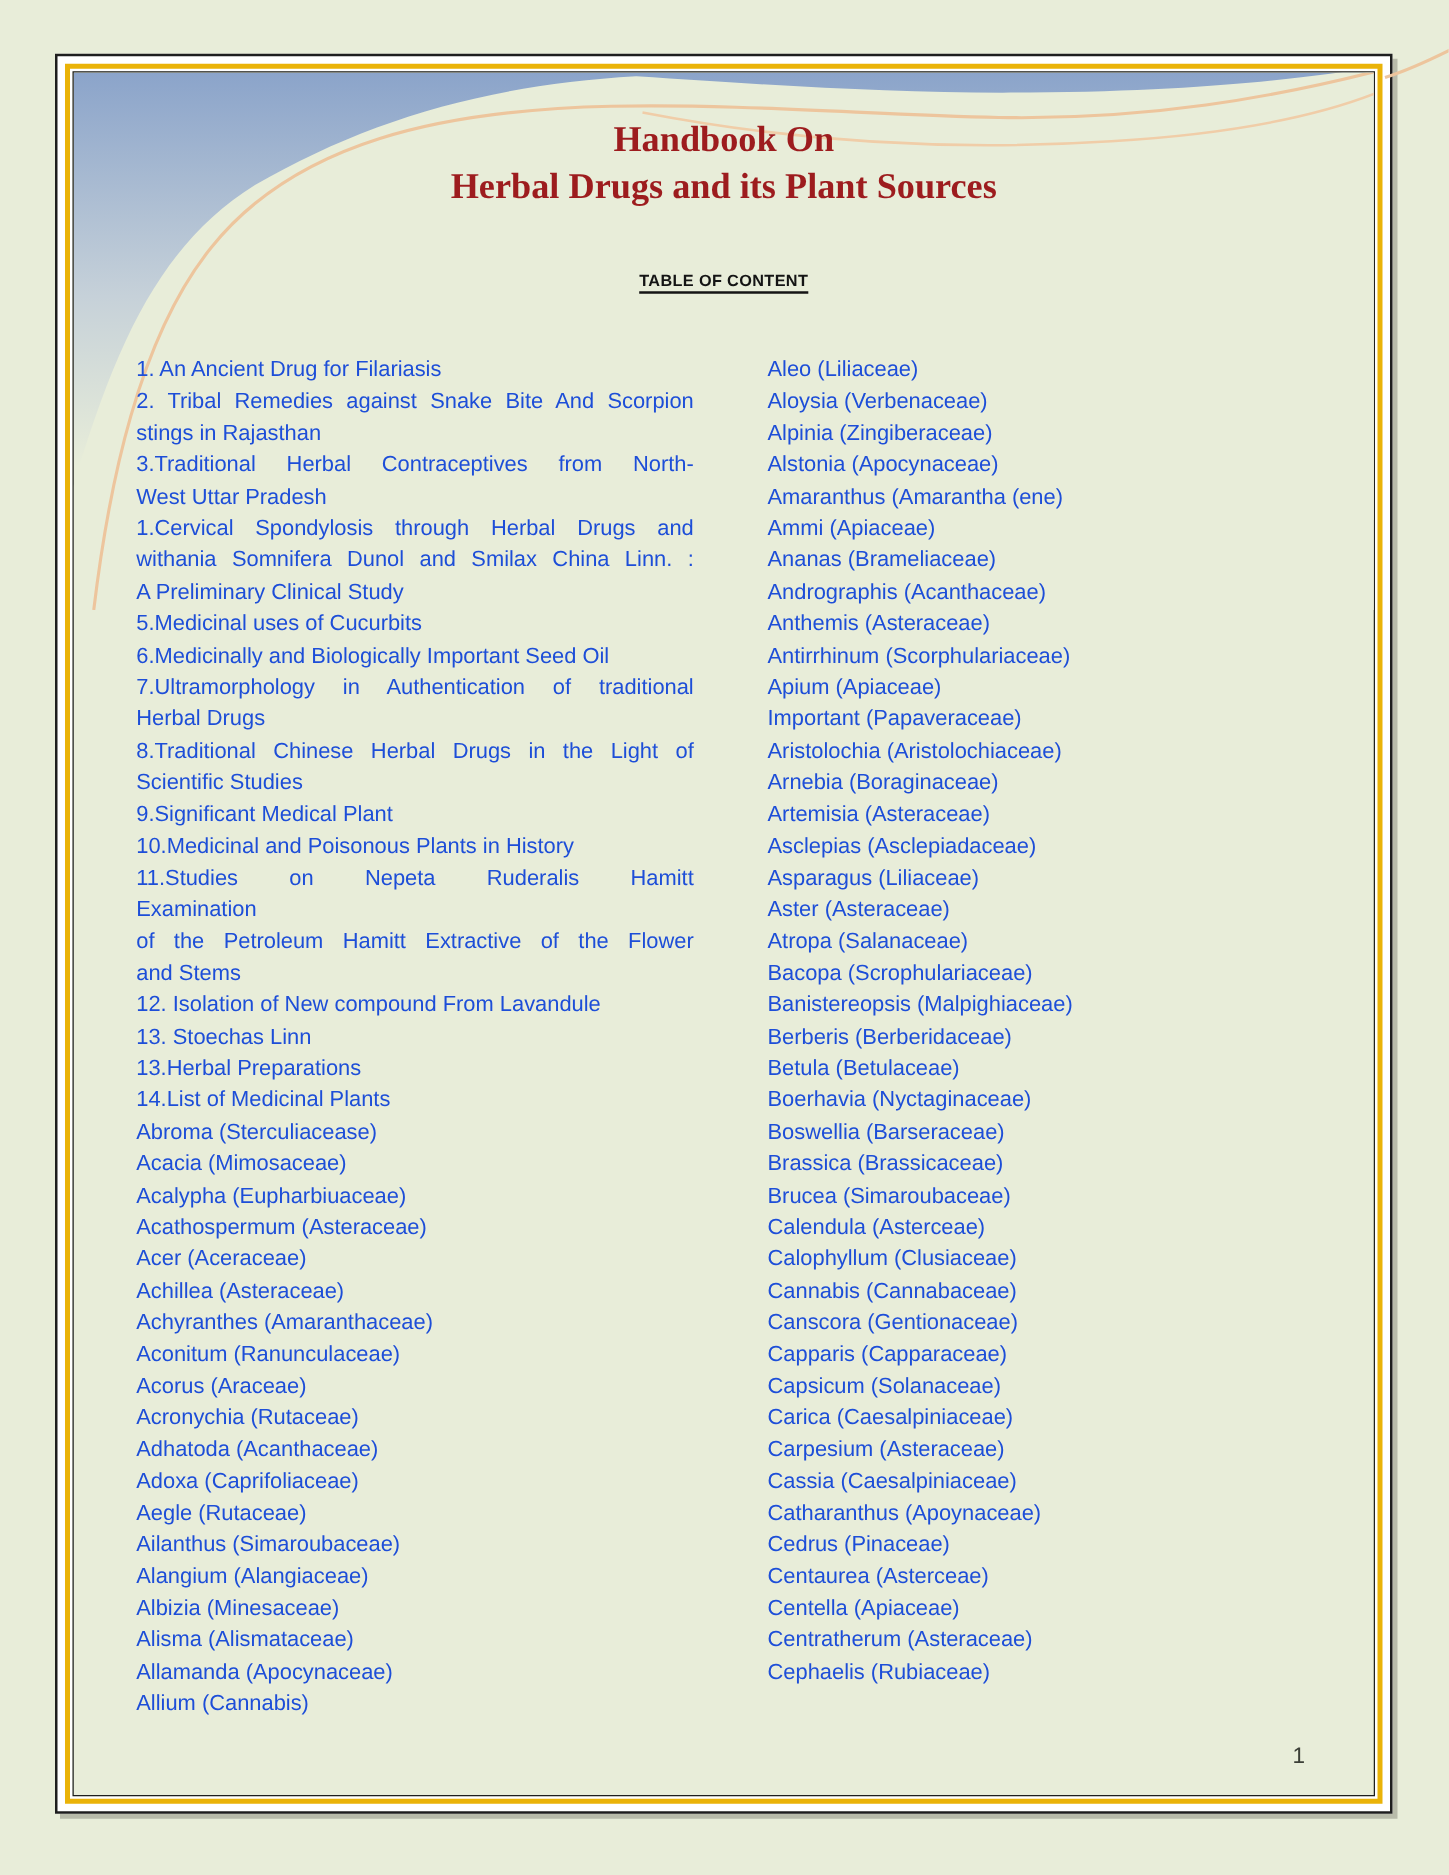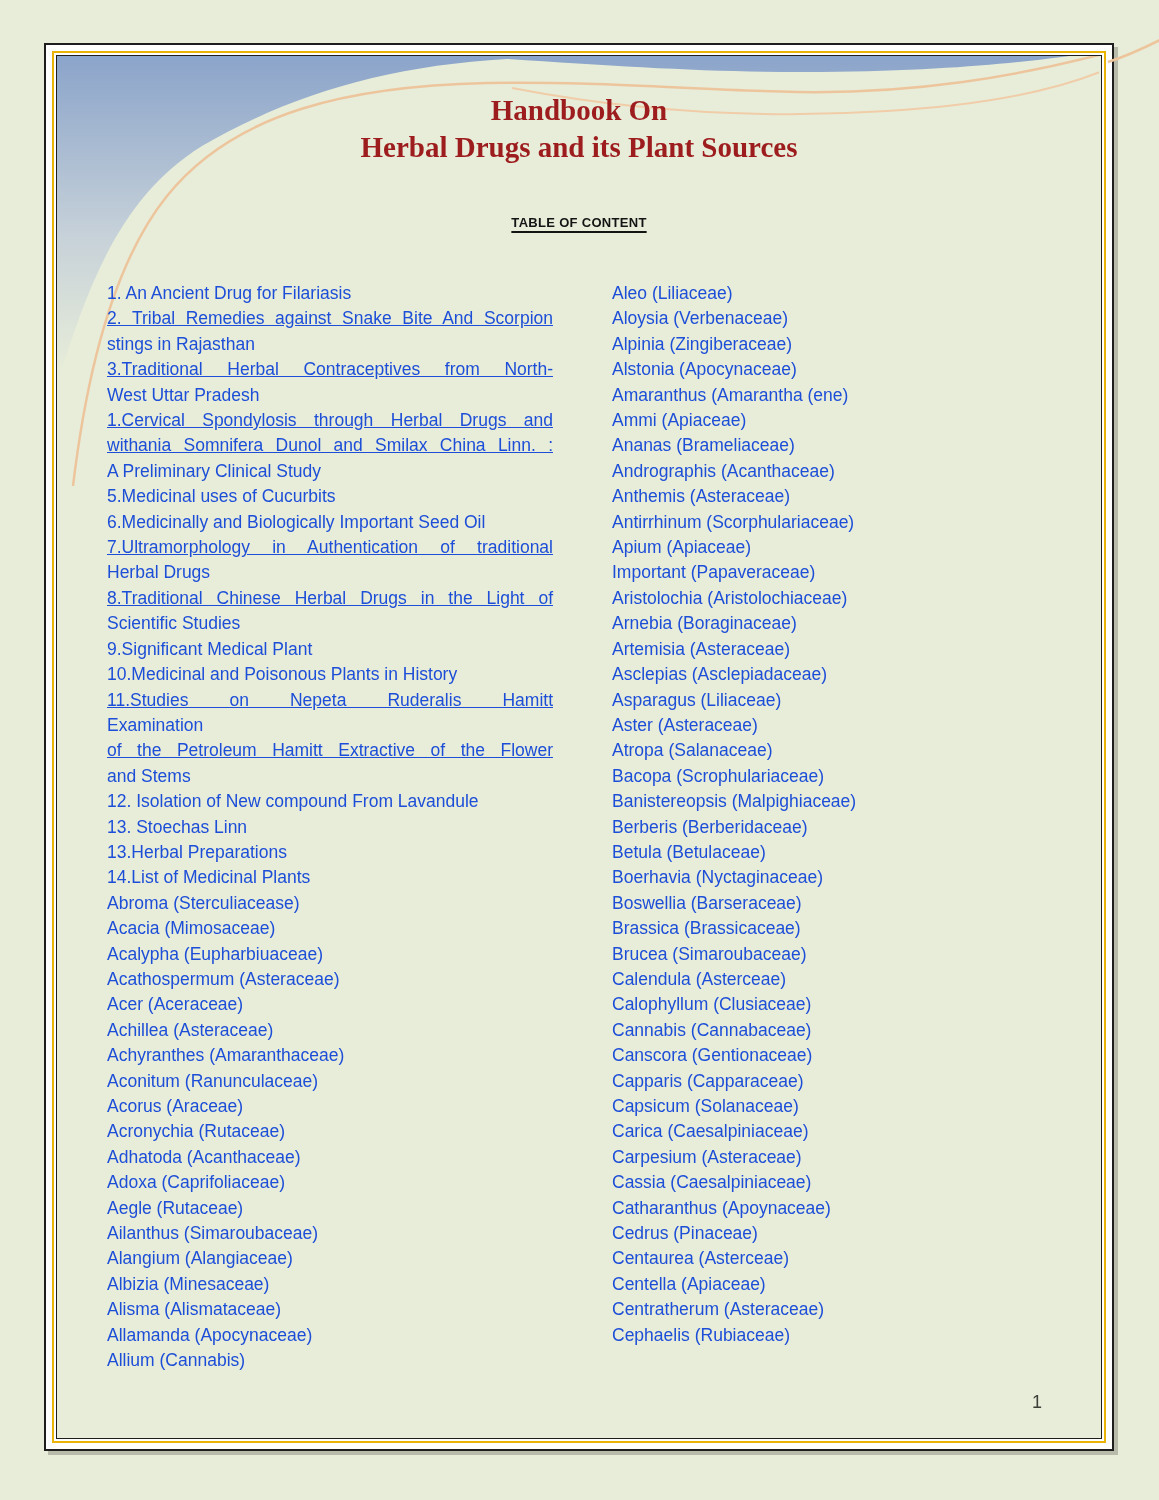--- a/index.html
+++ b/index.html
@@ -8,21 +8,21 @@
     background:#e8edd9;
     font-family:"Liberation Sans", sans-serif;
   }
   .frame-outer{
     position:absolute;left:44px;top:43px;width:1070px;height:1408px;
     box-sizing:border-box;border:2px solid #1e1e1e;background:#ffffff;padding:6px;
     box-shadow:4px 4px 0 rgba(105,105,95,0.38);
   }
   .frame-mid{
     width:100%;height:100%;box-sizing:border-box;
-    border:2px solid #eab308;background:#ffffff;padding:2px;
+    border:4px solid #eab308;background:#ffffff;padding:2px;
   }
   .frame-inner{
     width:100%;height:100%;box-sizing:border-box;position:relative;overflow:hidden;
     border:1px solid #1e1e1e;background:#e8edd9;
   }
   .header-deco{position:absolute;left:0;top:0;width:1042px;height:430px;display:block;}
   .outside-swoosh{position:absolute;left:1092px;top:26px;width:67px;height:52px;display:block;pointer-events:none;}
   .title-block{
     position:absolute;top:36px;left:0;width:100%;text-align:center;
     font-family:"Liberation Serif", serif;font-weight:bold;
@@ -34,21 +34,21 @@
   }
   .toc-heading span{
     text-decoration:underline;
     text-decoration-thickness:2px;
     text-underline-offset:4px;
   }
   .col{position:absolute;top:225px;color:#1d4ed8;font-size:17.5px;}
   .col-left{left:50px;width:446px;}
   .col-right{left:555px;width:465px;}
   .toc-line{line-height:25.4px;white-space:nowrap;}
-  .toc-line.just{white-space:normal;text-align:justify;text-align-last:justify;text-decoration:underline;}
+  .toc-line.just{white-space:normal;text-align:justify;text-align-last:justify;}
   .page-number{
     position:absolute;left:960px;top:1336px;width:40px;text-align:center;
     font-size:18px;color:#3b3f37;
   }
 </style>
 </head>
 <body>
 
 <div class="frame-outer">
   <div class="frame-mid">

